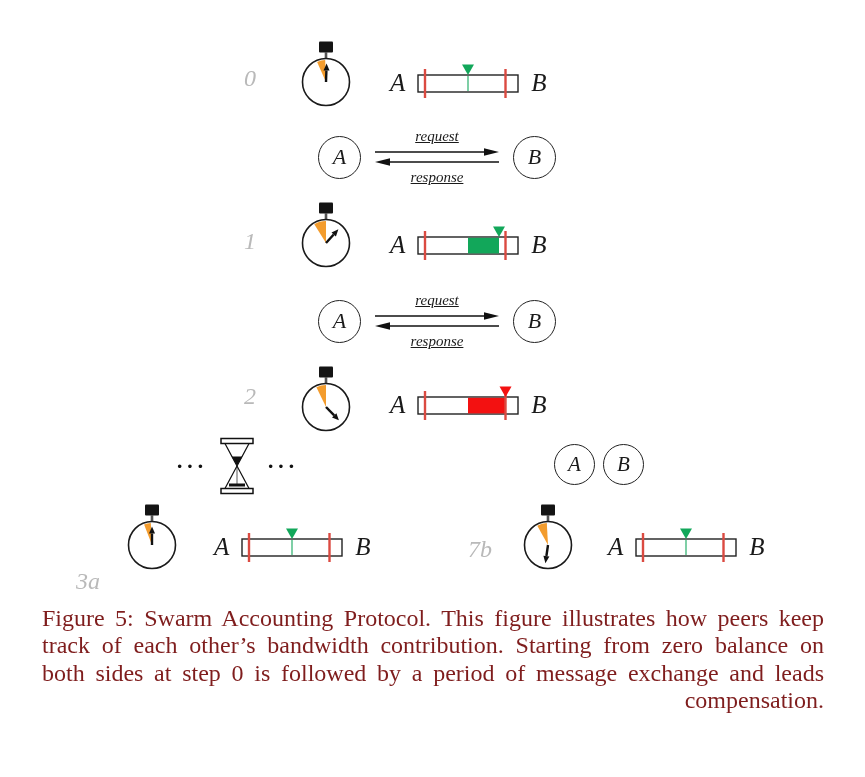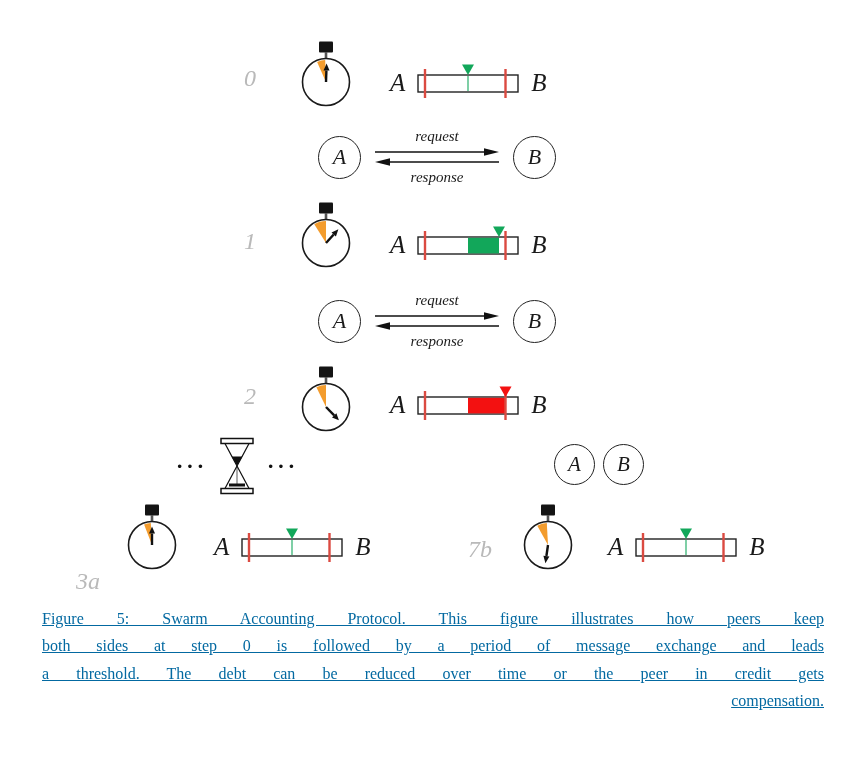--- a/index.html
+++ b/index.html
@@ -7,24 +7,24 @@
         font-family:"Liberation Serif",serif;color:#1a1a1a;}
   .abs{position:absolute;}
   .step-label{font-style:italic;font-size:24px;color:#b9b9b9;line-height:1;}
   .bar-row{display:flex;align-items:center;gap:7px;}
   .peer{font-style:italic;font-size:25px;line-height:1;}
   .exchange{display:flex;align-items:center;gap:12px;}
   .node{width:43px;height:43px;border:1.4px solid #222;border-radius:50%;
         display:flex;align-items:center;justify-content:center;
         font-style:italic;font-size:22px;background:#fff;box-sizing:border-box;}
   .duplex{display:flex;flex-direction:column;align-items:center;gap:1px;}
-  .arrow-label{font-style:italic;font-size:15px;line-height:17px;color:#1a1a1a;}
+  .arrow-label{font-style:italic;font-size:15px;line-height:17px;color:#1a1a1a;text-decoration:underline;}
   .ellipsis-dots{font-weight:bold;font-size:22px;letter-spacing:3px;line-height:1;color:#111;}
   .hg-row{display:flex;align-items:center;gap:10px;}
-  .caption{width:782px;font-size:16px;line-height:27.4px;color:#0369a1;text-decoration:underline;}
+  .caption{width:782px;font-size:24px;line-height:27.4px;color:#7f1d1d;}
   .cap-line{text-align:justify;}
   .cap-line.just{text-align-last:justify;}
   .cap-line.last{text-align:right;}
   svg{display:block;}
 </style>
 </head>
 <body>
 
 <div class="page">
 
@@ -219,18 +219,18 @@
         <line x1="13" y1="9" x2="13" y2="38"></line>
           <line x1="93.5" y1="9" x2="93.5" y2="38"></line>
       </g>
       <polygon points="50,4.5 62,4.5 56,15" fill="#12A75A"></polygon>
     </svg>
     <span class="peer">B</span>
   </div>
 
   <div class="abs caption" style="left:42px;top:605px">
     <div class="cap-line just"><span>Figure 5: Swarm Accounting Protocol. This figure illustrates how peers keep</span></div>
+    <div class="cap-line just"><span>track of each other’s bandwidth contribution. Starting from zero balance on</span></div>
     <div class="cap-line just"><span>both sides at step 0 is followed by a period of message exchange and leads</span></div>
-    <div class="cap-line just"><span>a threshold. The debt can be reduced over time or the peer in credit gets</span></div>
     <div class="cap-line last"><span>compensation.</span></div>
   </div>
 
 </div>
 
 </body></html>

